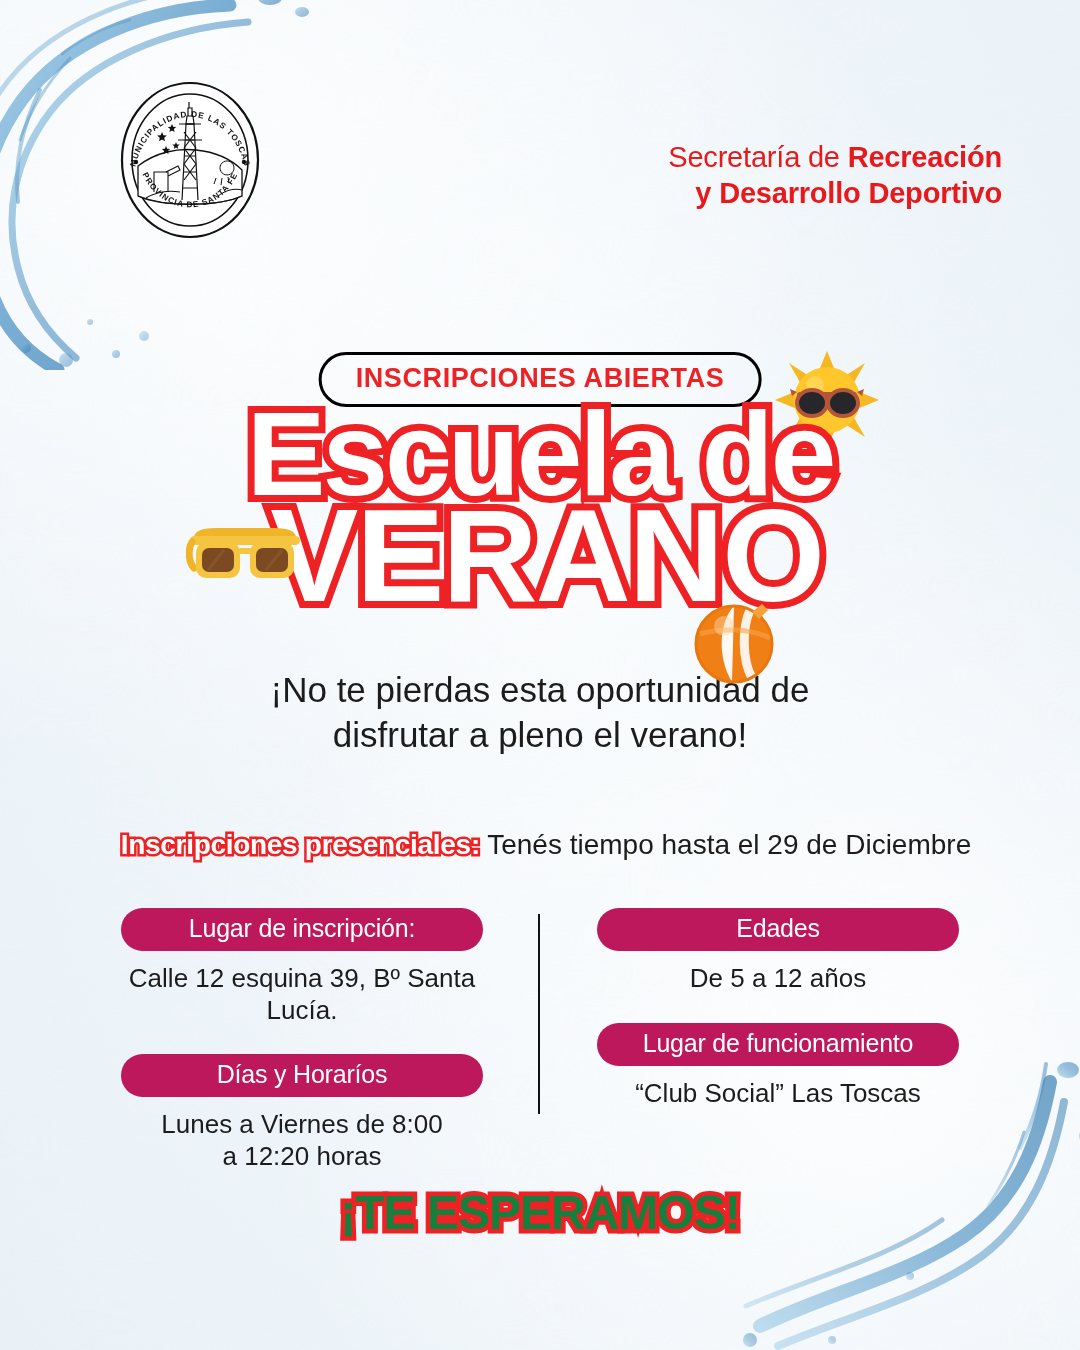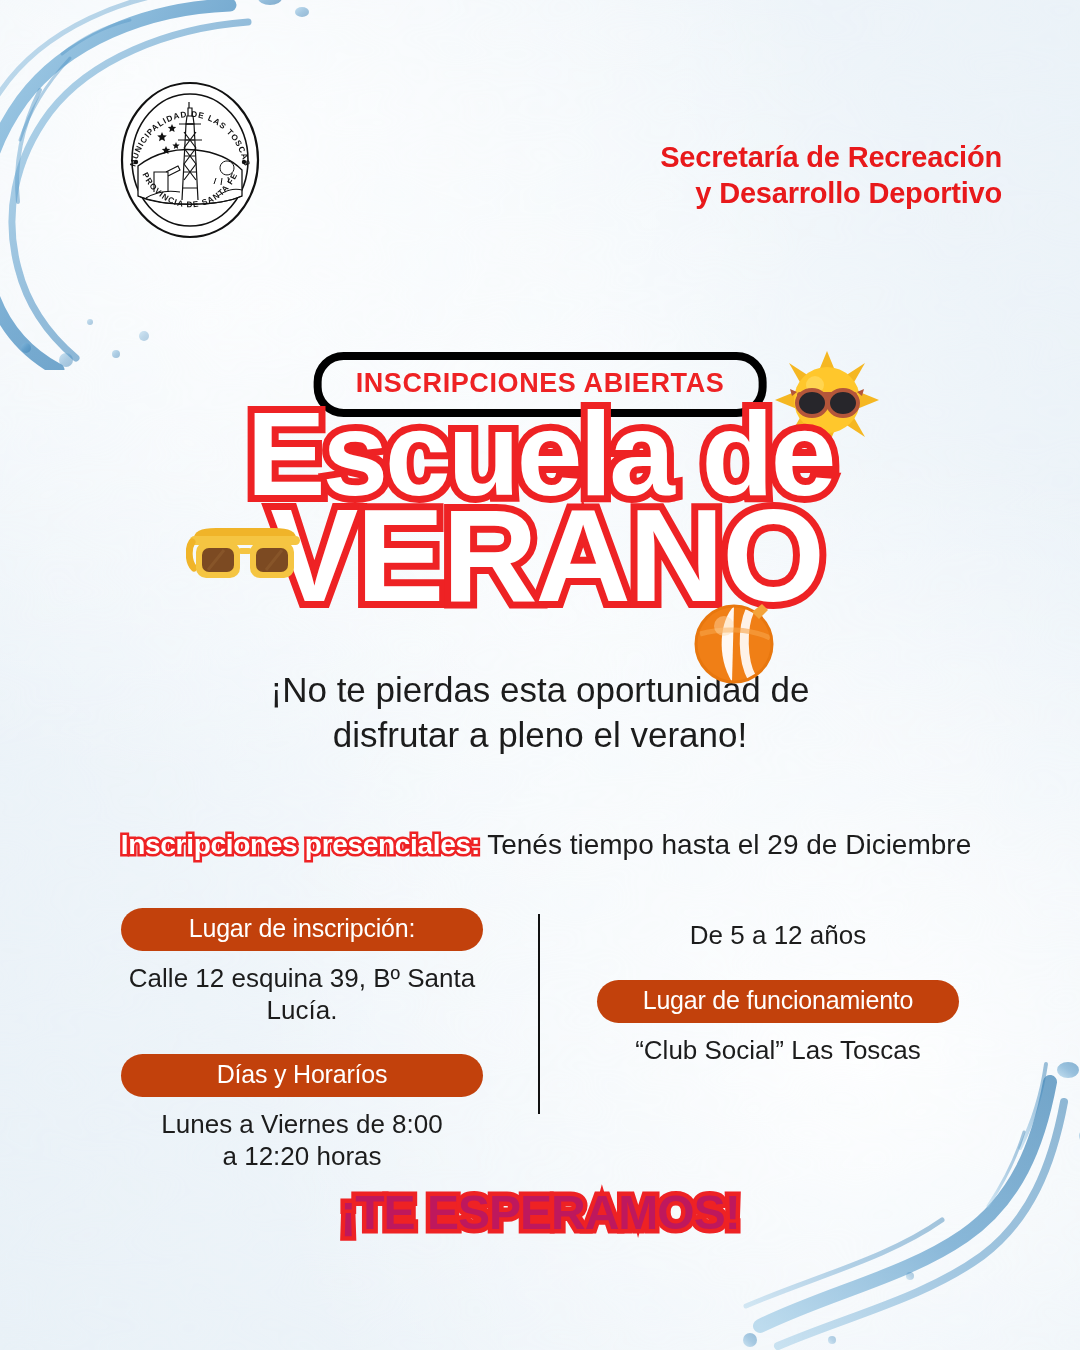--- a/index.html
+++ b/index.html
@@ -29,27 +29,27 @@
   .logo {
     position:absolute; left:120px; top:80px; width:140px; height:160px;
   }
   .logo svg { width:100%; height:100%; }
 
   .secretaria {
     position:absolute; right:78px; top:140px;
     text-align:right; color:#e8191b;
     font-size:29px; line-height:1.24; letter-spacing:-.2px;
   }
-  .secretaria .reg { font-weight:700; }
+  .secretaria .reg { font-weight:400; }
   .secretaria .bold { font-weight:700; }
 
   
   .pill-outline {
     position:absolute; left:50%; transform:translateX(-50%); top:352px;
-    border:8px solid #000000; border-radius:30px;
+    border:3px solid #000000; border-radius:30px;
     padding:8px 34px 10px;
     color:#ee2224; font-weight:700; font-size:27px; letter-spacing:.6px;
     white-space:nowrap; background:transparent;
   }
 
   .title-wrap {
     position:absolute; left:0; right:0; top:400px;
     text-align:center; z-index:4;
   }
   .t-line1, .t-line2 {
@@ -94,39 +94,39 @@
   .col { position:absolute; top:0; width:404px; }
   .col-left  { left:100px; }
   .col-right { left:576px; }
 
   .divider {
     position:absolute; left:538px; top:6px; width:2px; height:200px;
     background:#111;
   }
 
   .pill {
-    background:#c2410c; color:#ffffff; border-radius:22px;
+    background:#be185d; color:#ffffff; border-radius:22px;
     text-align:center; font-size:25px; font-weight:400;
     padding:6px 10px 8px; letter-spacing:-.2px; white-space:nowrap;
   }
   .col-left .pill  { width:362px; margin:0 auto; }
   .col-right .pill { width:362px; margin:0 auto; }
 
   .val {
     text-align:center; color:#1c1c1c; font-size:26px; line-height:1.22;
     margin-top:12px; font-weight:400;
   }
 
   .block2 { margin-top:28px; }
 
   
   .esperamos {
     position:absolute; left:0; right:0; top:1185px;
     text-align:center;
-    color:#be185d; font-weight:900; font-size:48px;
+    color:#15803d; font-weight:900; font-size:48px;
     letter-spacing:-1px;
     -webkit-text-stroke:9px #ee2224;
     paint-order: stroke fill;
   }
 </style>
 </head>
 <body>
 
 <div class="bg"></div>
 
@@ -322,20 +322,21 @@
     <div class="block2">
       <div class="pill">Días y Horaríos</div>
       <div class="val">
         <span>Lunes a Viernes de 8:00</span><br>
         <span>a 12:20 horas</span>
       </div>
     </div>
   </div>
 
   <div class="col col-right">
+    <div class="pill">Edades</div>
     <div class="val">De 5 a 12 años</div>
 
     <div class="block2">
       <div class="pill">Lugar de funcionamiento</div>
       <div class="val">“Club Social” Las Toscas</div>
     </div>
   </div>
 </div>
 
 <div class="esperamos">¡TE ESPERAMOS!</div>

